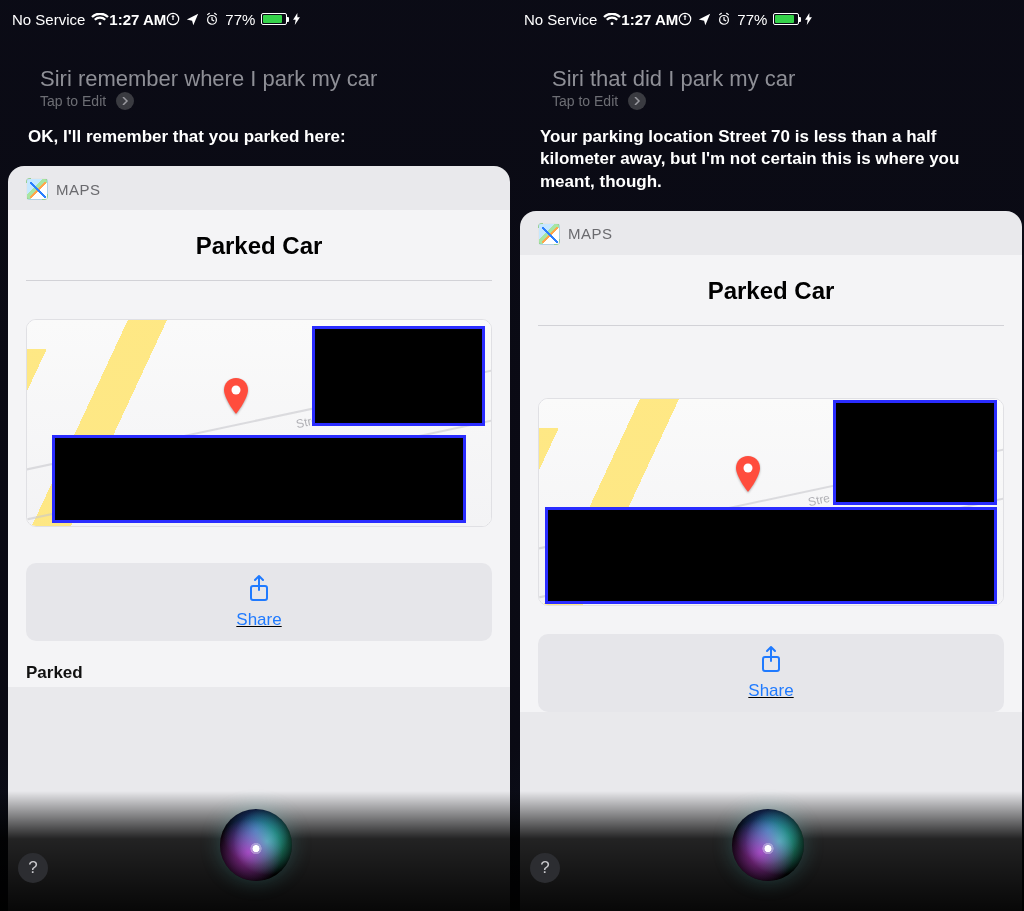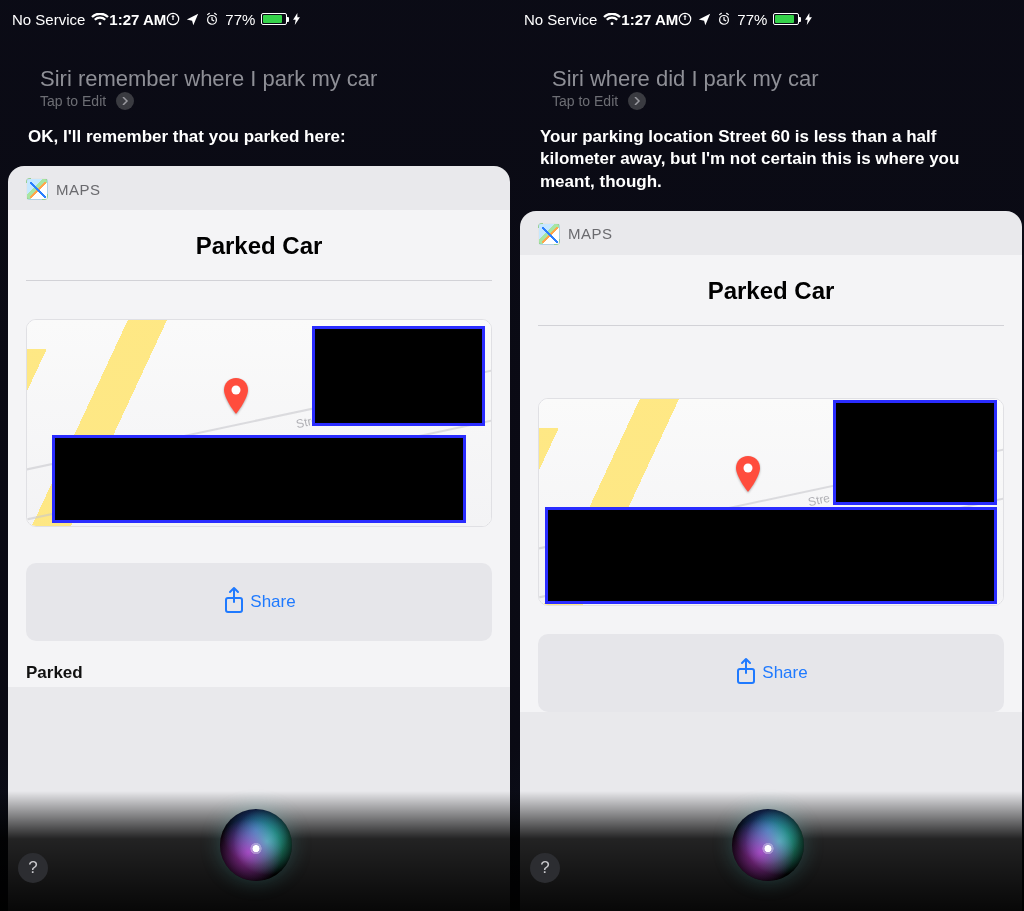--- a/index.html
+++ b/index.html
@@ -123,22 +123,23 @@
   }
   .redact.r1 { right:2%; top:4%; width:36%; height:46%; }
   .redact.r2 { left:6%; bottom:3%; width:88%; height:40%; }
   .phone.right .redact.r1 { right:2%; top:2%; width:34%; height:48%; }
   .phone.right .redact.r2 { left:2%; bottom:2%; width:96%; height:44%; }
   .share-row {
     margin-top: 36px;
     background:#e6e6ea;
     border-radius:10px;
     height: 78px;
-    display:flex; align-items:center; justify-content:center;
+    display:flex; flex-direction:column; align-items:center; justify-content:center;
     gap:4px;
+    text-decoration:underline;
   }
   .share-icon svg { width:24px; height:28px; }
   .share-label { color:#1f7aff; font-size:17px; }
   .address-label { margin-top: 22px; font-weight:700; font-size:17px; padding-bottom: 4px; color:#111;}
   
   .dock {
     position:absolute; left:0; right:0; bottom:0; height: 120px;
     background: linear-gradient(to top, rgba(0,0,0,0.97) 0%, rgba(0,0,0,0.85) 60%, rgba(0,0,0,0) 100%);
     display:flex; align-items:center; justify-content:center;
     pointer-events:none;
@@ -306,32 +307,32 @@
       </span>
       <span>
         <svg viewBox="0 0 8 14" width="7" height="12">
             <path d="M5 0L0 8h3l-1 6 6-9H5z" fill="#fff"></path>
           </svg>
       </span>
     </div>
   </div>
 
   <div class="query-block">
-    <div class="query-text">Siri where did I park my car</div>
+    <div class="query-text">Siri that did I park my car</div>
     <div class="tap-edit-row">
       <span class="tap-edit">Tap to Edit</span>
       <span class="chevron-circle">
         <svg viewBox="0 0 8 8">
             <path d="M2 0l4 4-4 4" fill="none" stroke="#9a9aa0" stroke-width="1.5"></path>
           </svg>
       </span>
     </div>
   </div>
 
-  <div class="siri-response">Your parking location Street 60 is less than a half kilometer away, but I'm not certain this is where you meant, though.</div>
+  <div class="siri-response">Your parking location Street 70 is less than a half kilometer away, but I'm not certain this is where you meant, though.</div>
 
   <div class="maps-card">
     <div class="maps-card-header">
       <span class="maps-icon"></span>
       <span>MAPS</span>
     </div>
     <div class="card-body">
       <div class="card-title">Parked Car</div>
       <div class="card-divider"></div>
 

